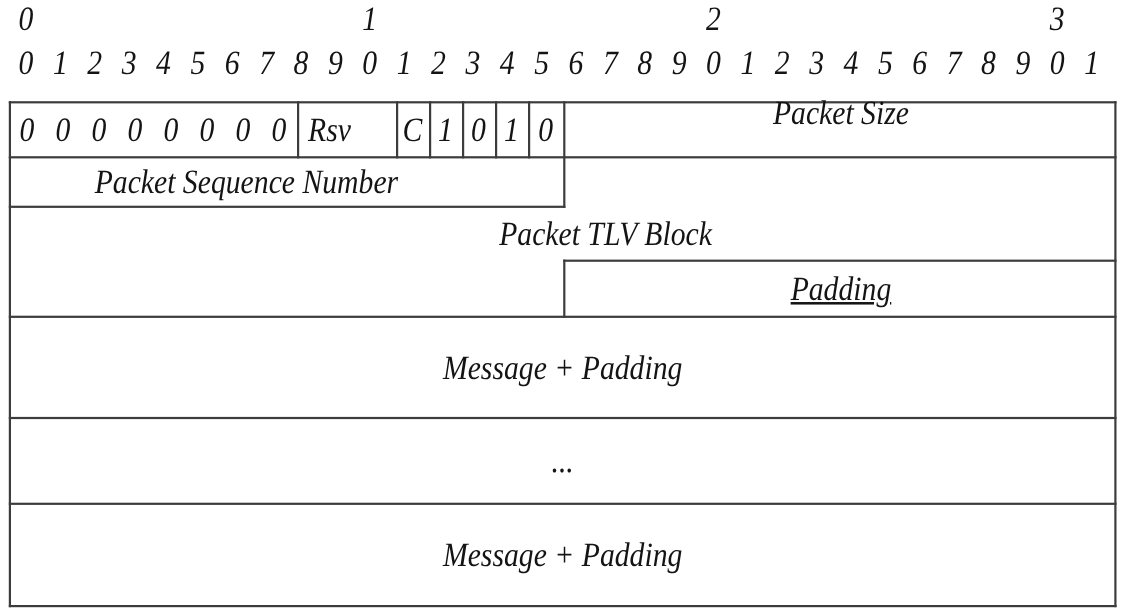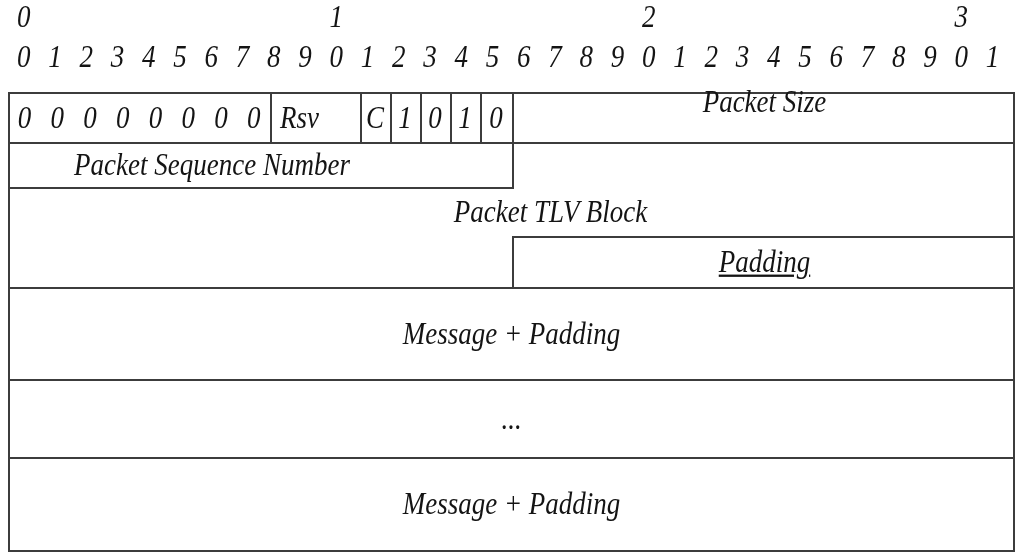--- a/index.html
+++ b/index.html
@@ -122,21 +122,21 @@
   <div class="cell" style="left:450px;top:92px;width:30px;height:52px;">
     <span class="t">1</span>
   </div>
   <div class="cell" style="left:480px;top:92px;width:32px;height:52px;">
     <span class="t">0</span>
   </div>
   <div class="cell" style="left:514px;top:76px;width:501px;height:52px;">
     <span class="t">Packet Size</span>
   </div>
 
-  <div class="cell" style="left:8px;top:142px;width:408px;height:47px;">
+  <div class="cell" style="left:20px;top:142px;width:408px;height:47px;">
     <span class="t">Packet Sequence Number</span>
   </div>
 
   <div class="cell" style="left:8px;top:187px;width:1007px;height:51px;margin-left:39px;">
     <span class="t">Packet TLV Block</span>
   </div>
   <div class="cell" style="left:514px;top:236px;width:501px;height:53px;text-decoration:underline;">
     <span class="t">Padding</span>
   </div>
 

